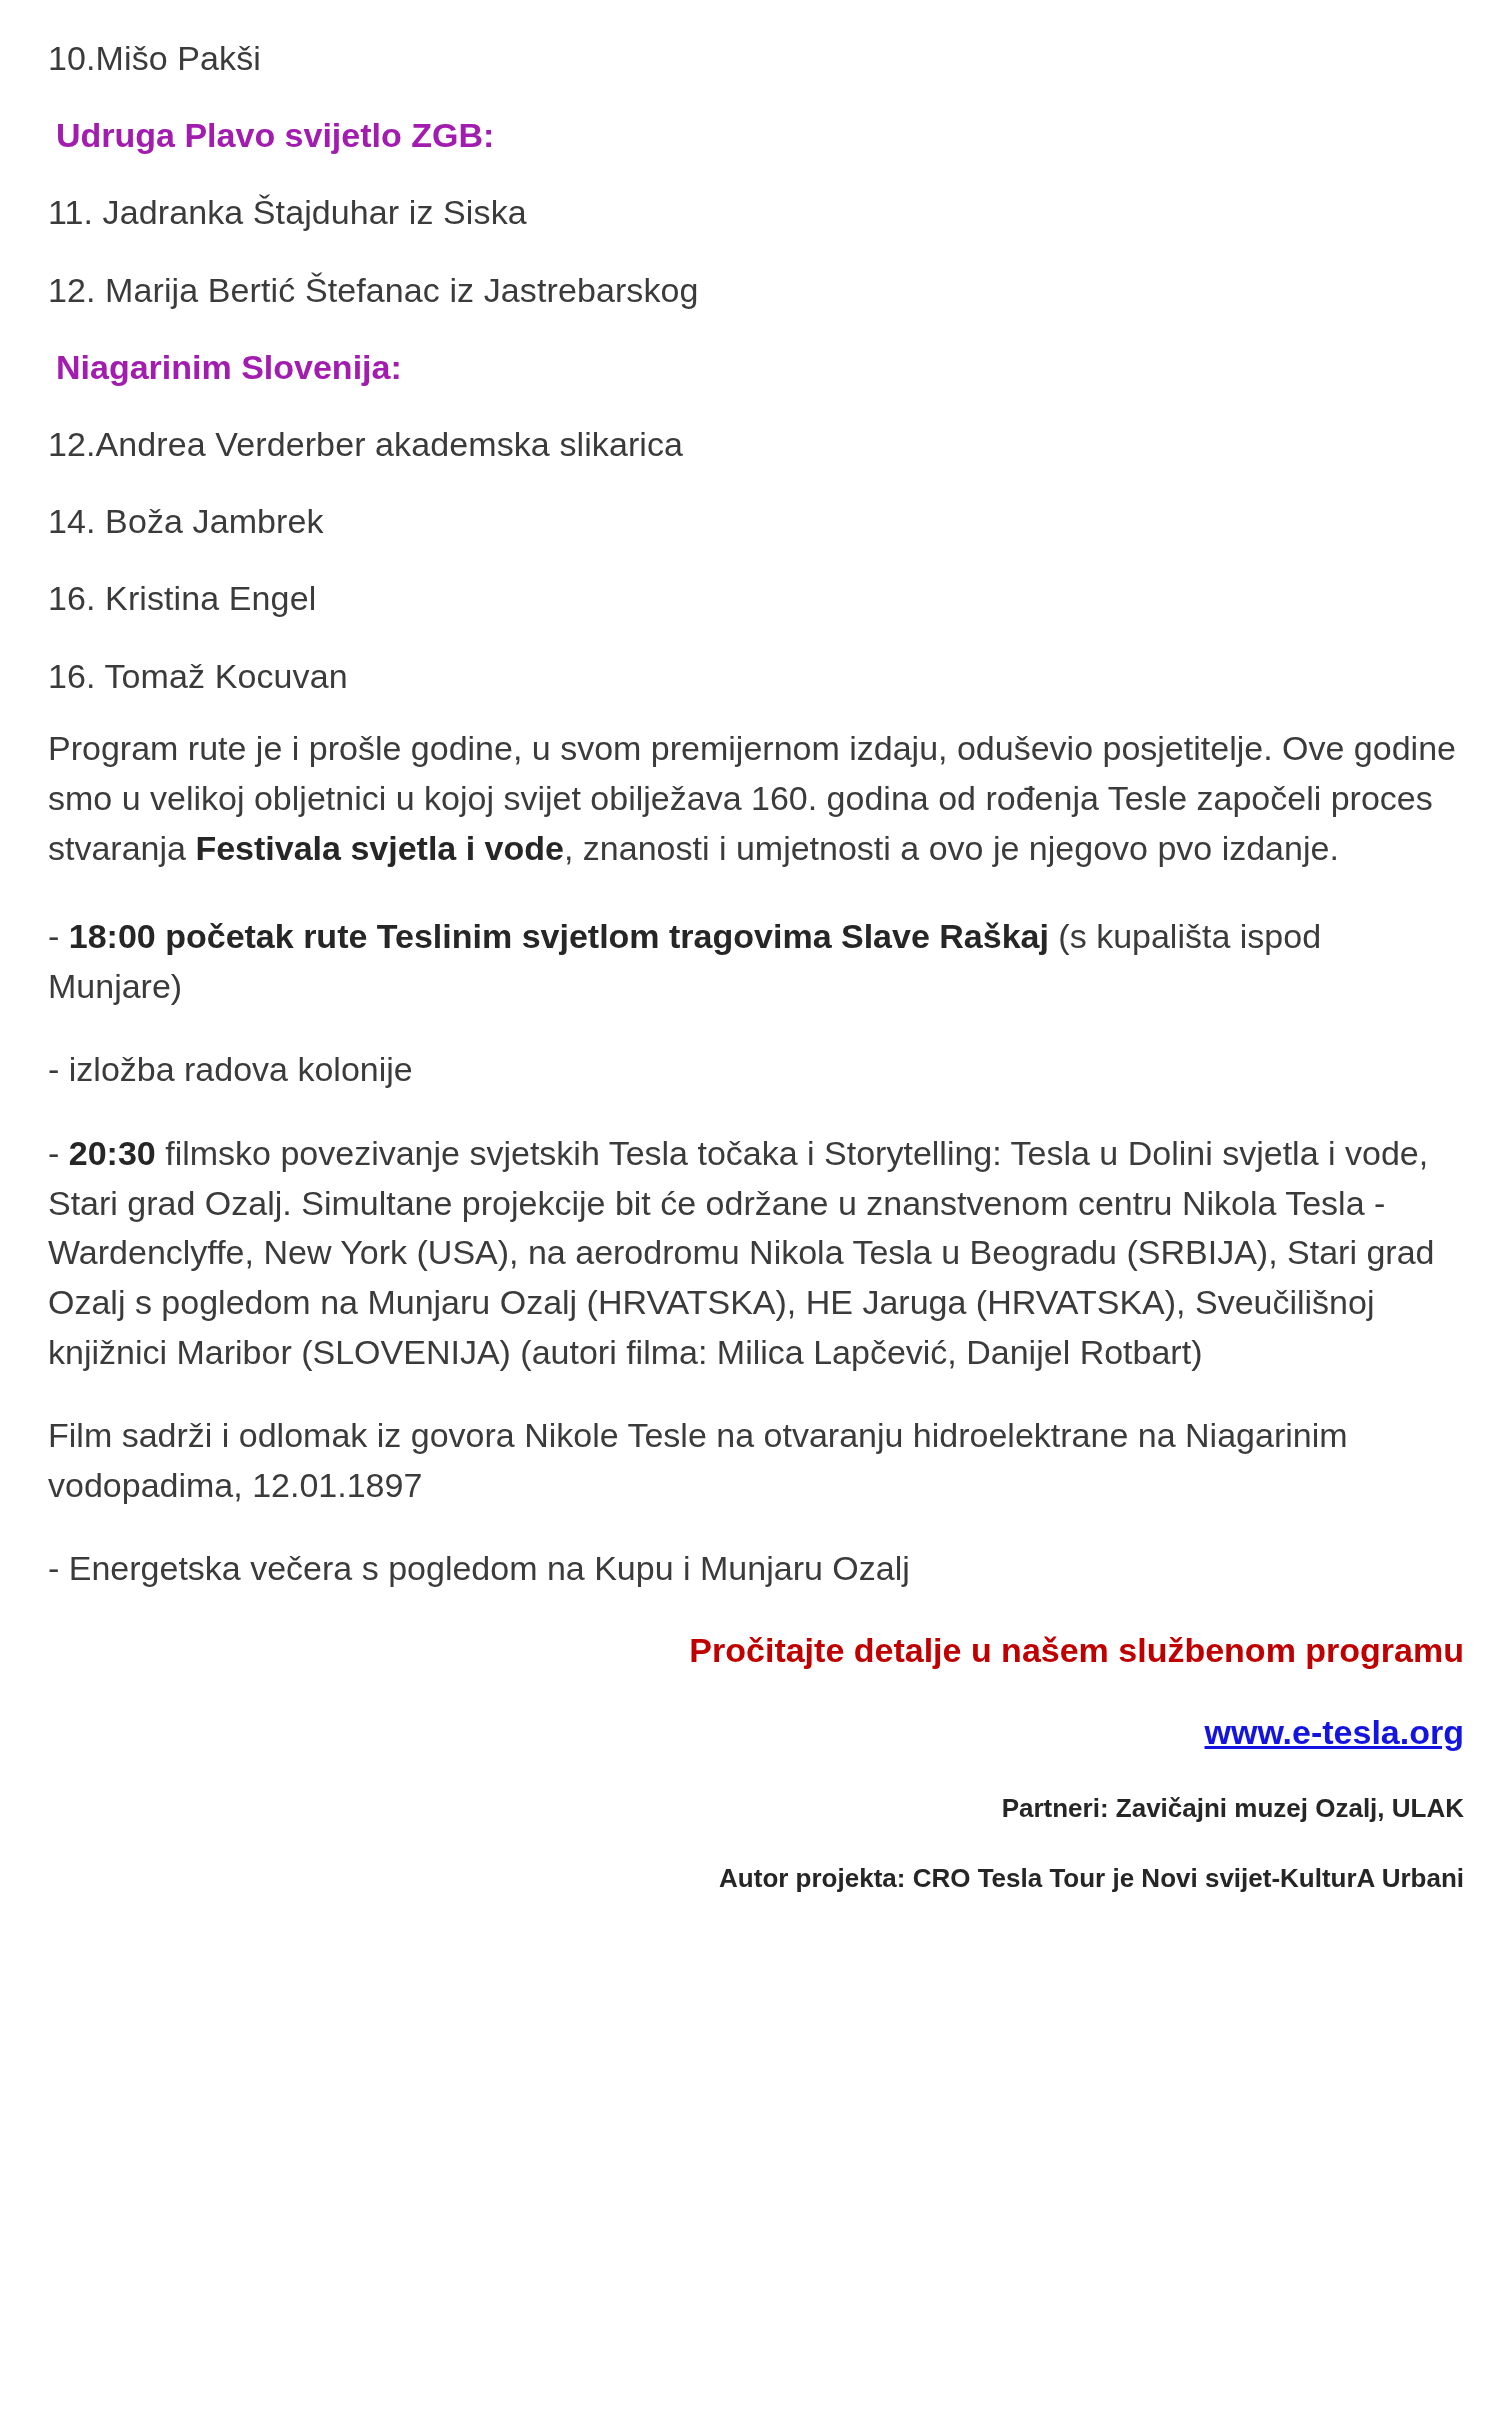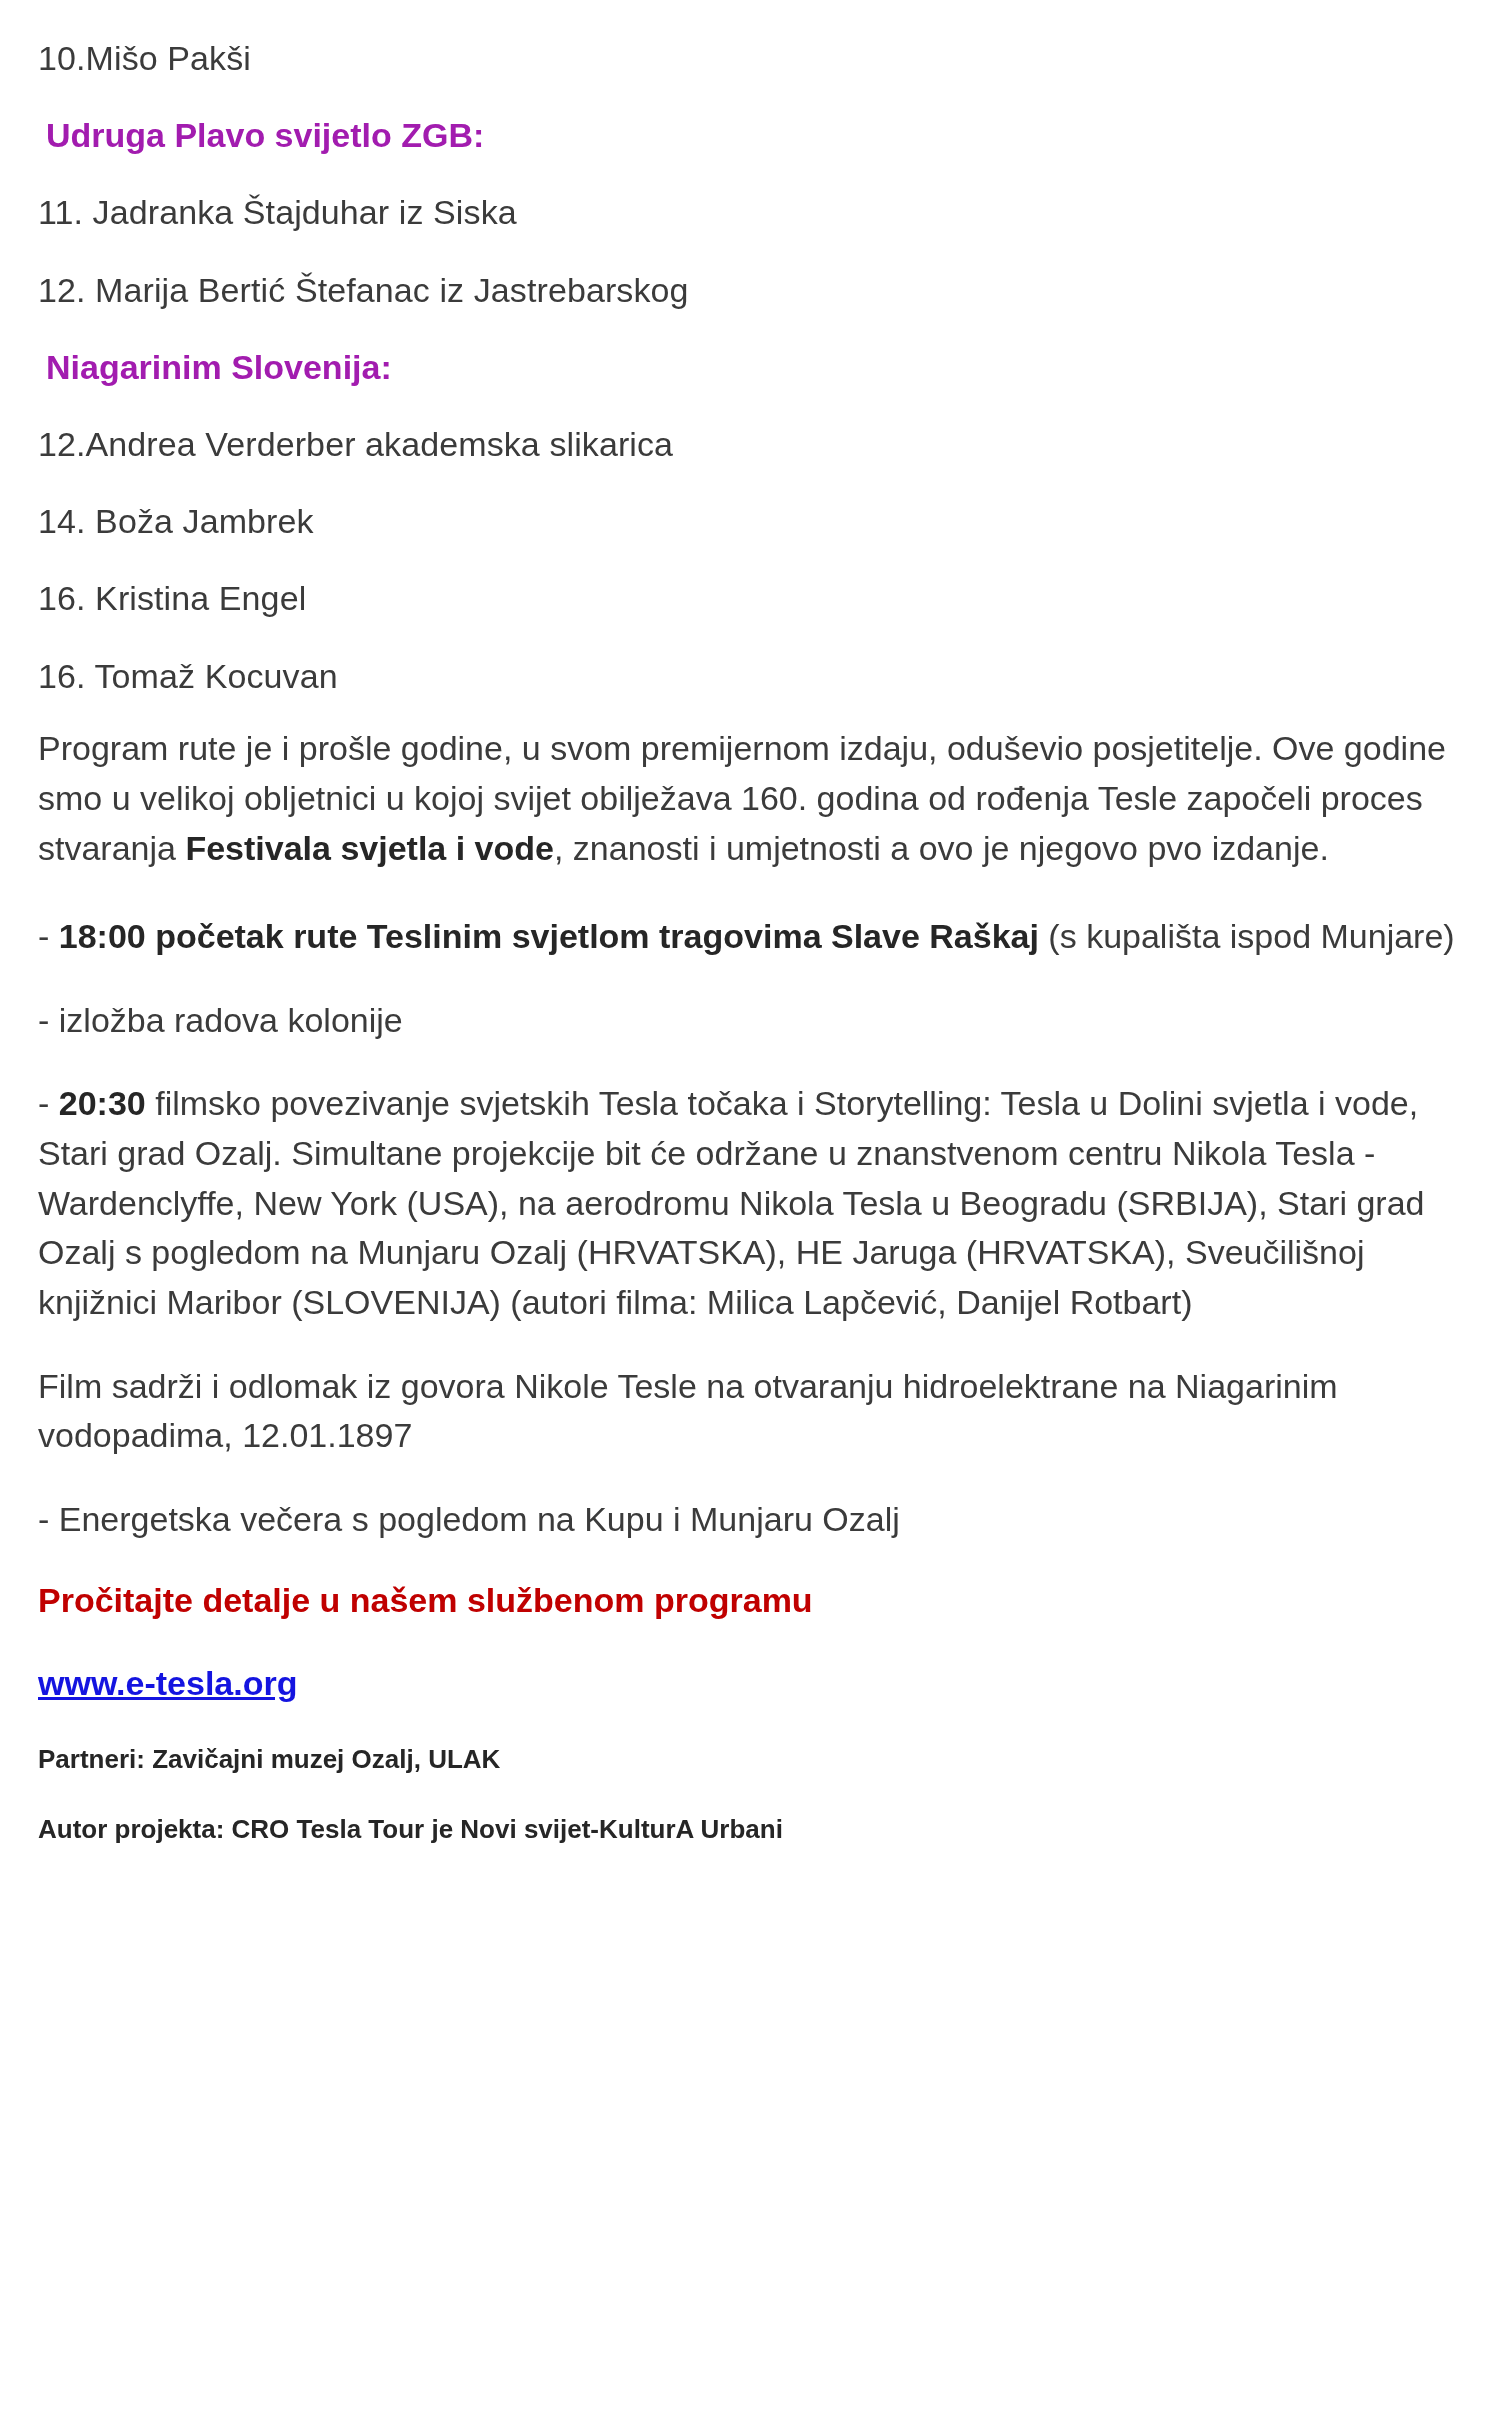--- a/index.html
+++ b/index.html
@@ -11,21 +11,21 @@
   body {
     font-family: "Liberation Sans", sans-serif;
     color: #3a3a3a;
     -webkit-font-smoothing: antialiased;
   }
   .page {
     width: 1508px;
     min-height: 2413px;
     box-sizing: border-box;
     background: #ffffff;
-    padding: 36px 44px 31px 38px;
+    padding: 36px 44px 31px 48px;
     position: relative;
   }
   
   .ln {
     font-size: 34px;
     line-height: 1.30;
     color: #3b3b3b;
     margin: 0 0 33px 0;
     letter-spacing: 0.1px;
   }
@@ -47,21 +47,21 @@
     max-width: 1419px;
   }
   .para b, .ln b, .para strong {
     font-weight: bold;
     color: #262626;
   }
   .para.lead {
     margin-bottom: 39px;
   }
   .center {
-    text-align: left;
+    text-align: right;
   }
   .red {
     color: #c00000;
     font-weight: bold;
     font-size: 34px;
     line-height: 1.3;
     margin: 0 0 38px 0;
   }
   .link {
     color: #1414e0;

